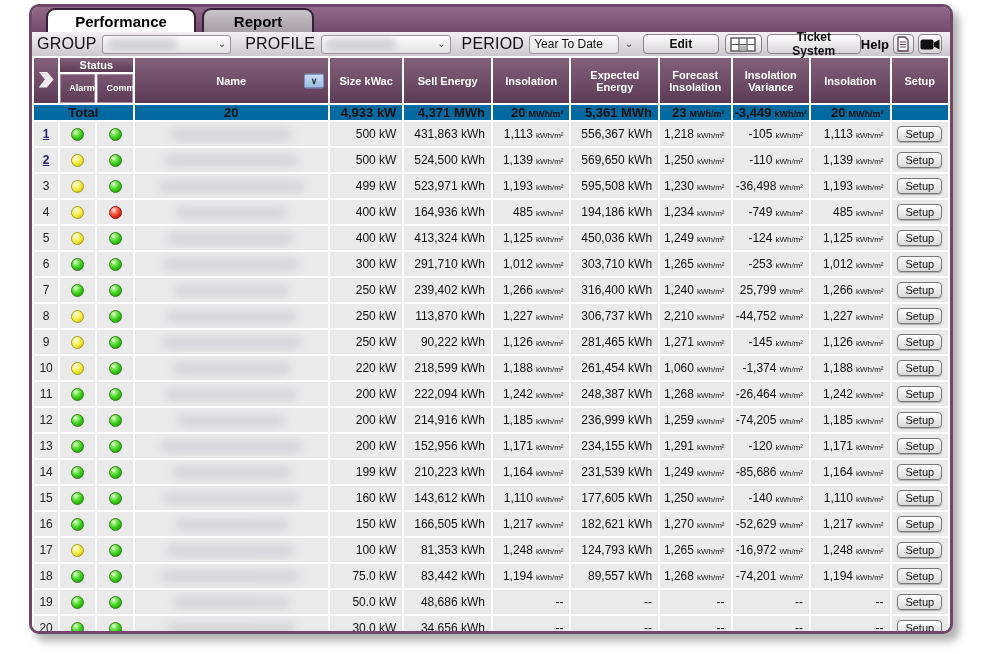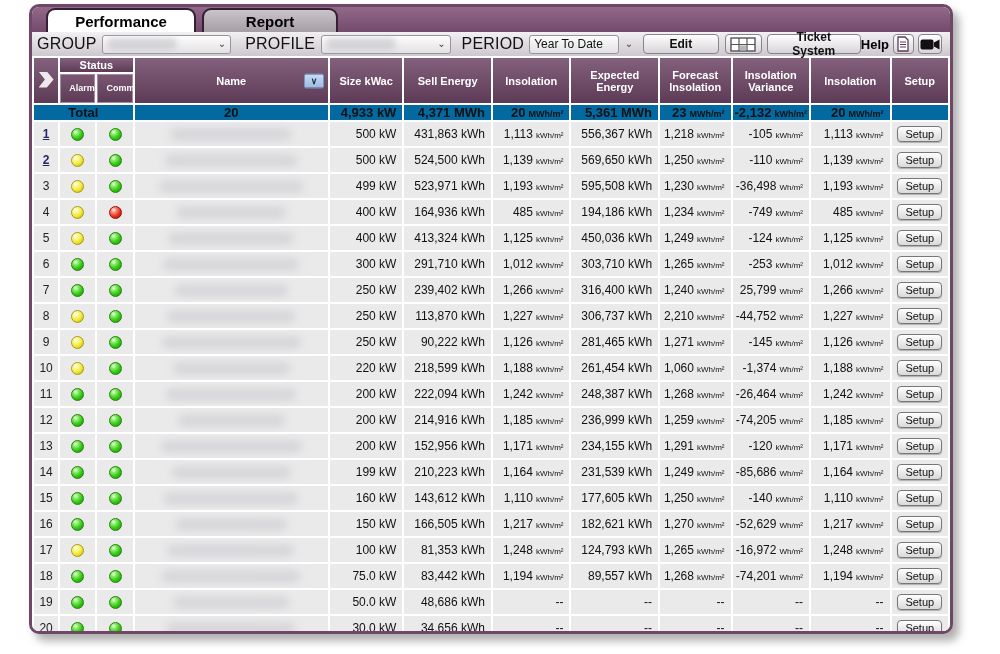--- a/index.html
+++ b/index.html
@@ -7,21 +7,21 @@
   .page{position:relative;width:1000px;height:654px;background:#fff;overflow:hidden;}
   .window{position:absolute;left:29px;top:4px;width:924px;height:630px;
     border:3px solid #6f4767;border-radius:10px;overflow:hidden;background:#fff;
     box-shadow:6px 7px 8px rgba(110,110,110,.55);}
   
   .tabbar{height:25px;background:linear-gradient(#93698a,#734a6b);display:flex;align-items:stretch;padding-left:14px;gap:6px;}
   .tab{width:150px;display:flex;align-items:center;justify-content:center;font-size:15px;font-weight:bold;color:#000;
     border:2px solid #332034;border-bottom:none;border-radius:9px 9px 0 0;margin-top:1px;cursor:pointer;
     background:linear-gradient(#cac3ca,#a59ea5);}
   .tab.active{background:#fff;}
-  .tab.report{width:136px;}
+  .tab.report{width:112px;}
   
   .toolbar{height:25px;background:linear-gradient(#f2f0f2,#cdc8cd);display:flex;align-items:center;padding:0 8px 0 5px;border-bottom:1px solid #b7b1b7;}
   .tlabel{font-size:16px;font-weight:normal;color:#111;letter-spacing:.2px;}
   .select{height:19px;border:1px solid #9a949a;border-radius:3px;background:linear-gradient(#fdfdfd,#e3e1e3);
     display:flex;align-items:center;padding:0 4px;cursor:pointer;}
   .select .chev{margin-left:auto;font-size:10px;color:#444;line-height:1;}
   .selval{font-size:12px;color:#111;white-space:nowrap;}
   .blurval{display:inline-block;height:12px;width:70px;border-radius:5px;background:#c4c3c9;filter:blur(3px);opacity:.65;}
   .sel-group{width:150px;margin:0 0 0 5px;}
   .sel-profile{width:150px;margin:0 0 0 6px;}
@@ -175,21 +175,21 @@
       </thead>
       <tbody>
         <tr class="total-row">
           <td colspan="3" class="c">Total</td>
           <td class="c">20</td>
           <td class="r">4,933 kW</td>
           <td class="r">4,371 MWh</td>
           <td class="r unit-cell" id="tot-insolation"><span class="val">20</span><span class="unit">MWh/m²</span></td>
           <td class="r">5,361 MWh</td>
           <td class="r unit-cell" id="tot-forecast"><span class="val">23</span><span class="unit">MWh/m²</span></td>
-          <td class="r unit-cell" id="tot-variance"><span class="val">-2,132</span><span class="unit">kWh/m²</span></td>
+          <td class="r unit-cell" id="tot-variance"><span class="val">-3,449</span><span class="unit">kWh/m²</span></td>
           <td class="r unit-cell" id="tot-insolation2"><span class="val">20</span><span class="unit">MWh/m²</span></td>
           <td class="setup-cell"></td>
         </tr>
 
   <tr class="data-row">
     <td class="num-cell"><span class="num link">1</span></td>
     <td class="led-cell"><span class="led led-alarm green"></span></td>
     <td class="led-cell"><span class="led led-comm green"></span></td>
     <td class="name-cell">
               <div class="nameblur" style="width: 64%;"></div>

